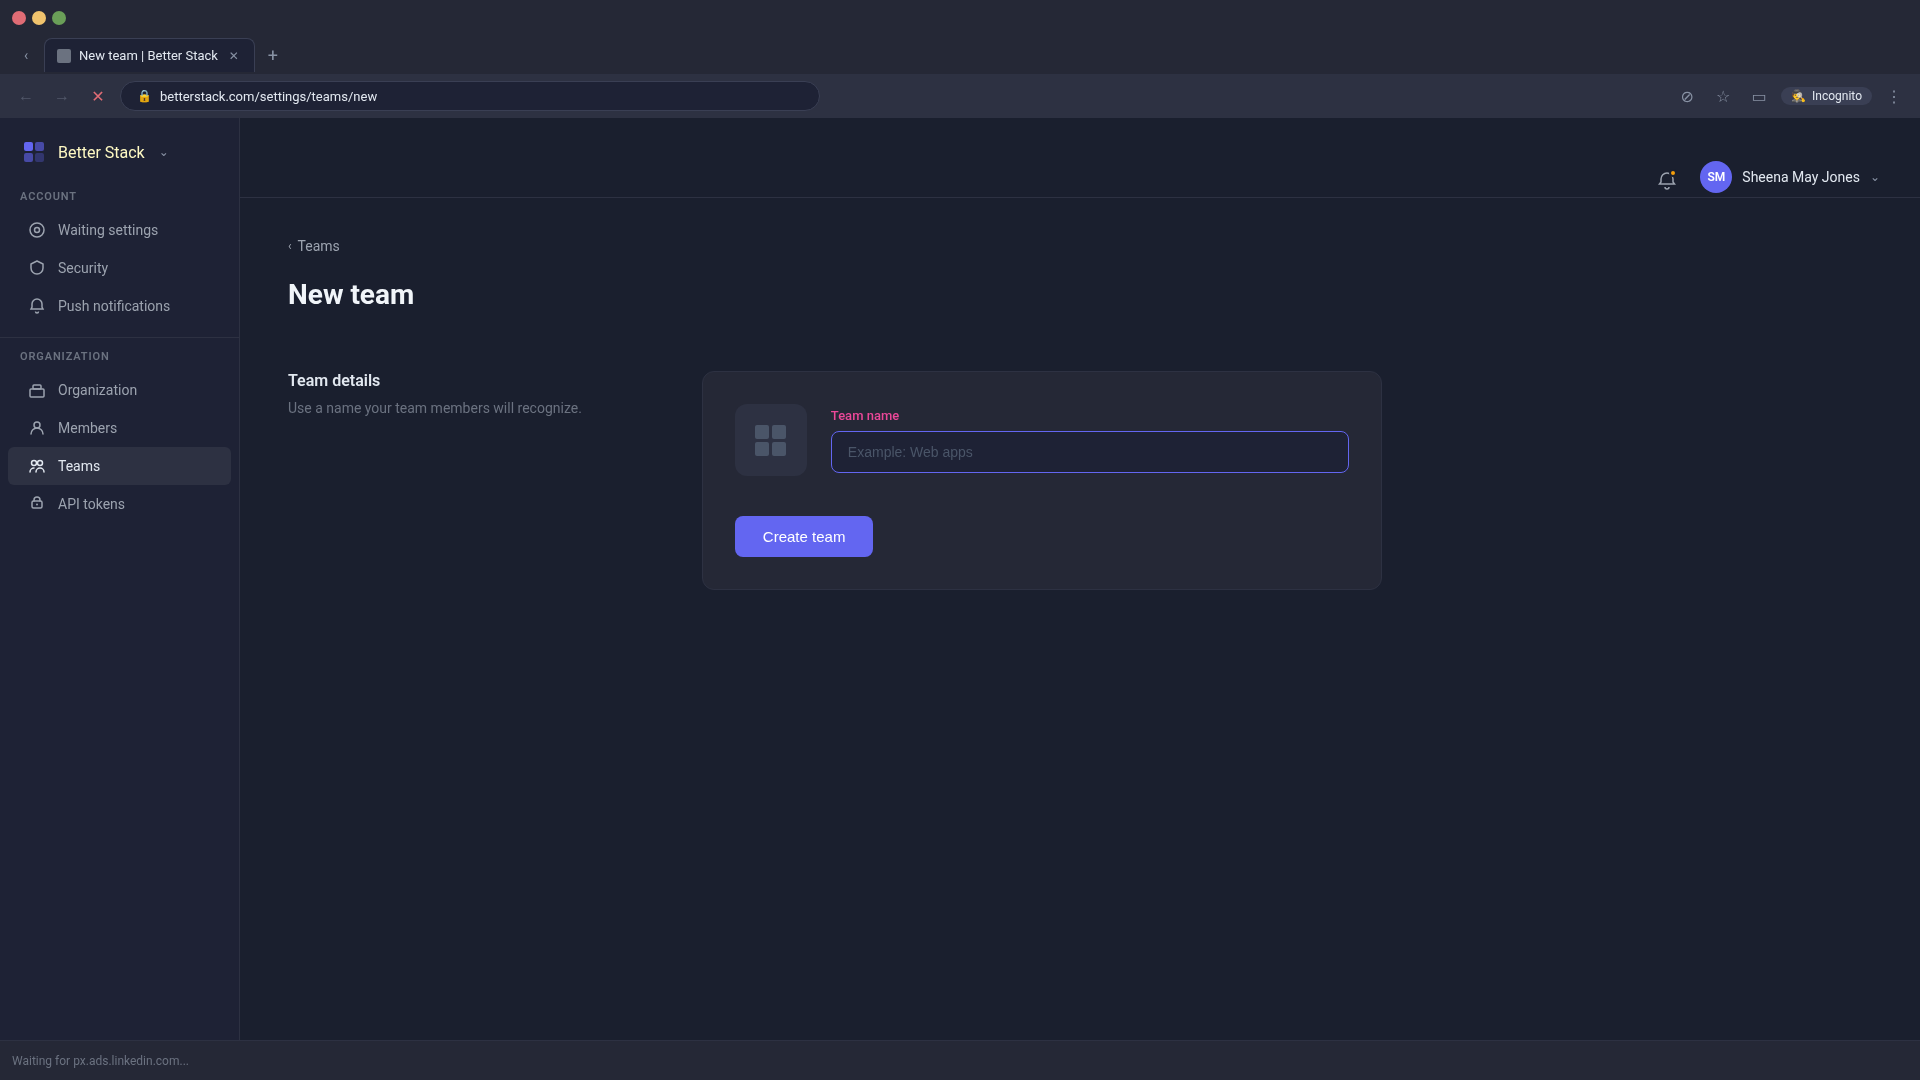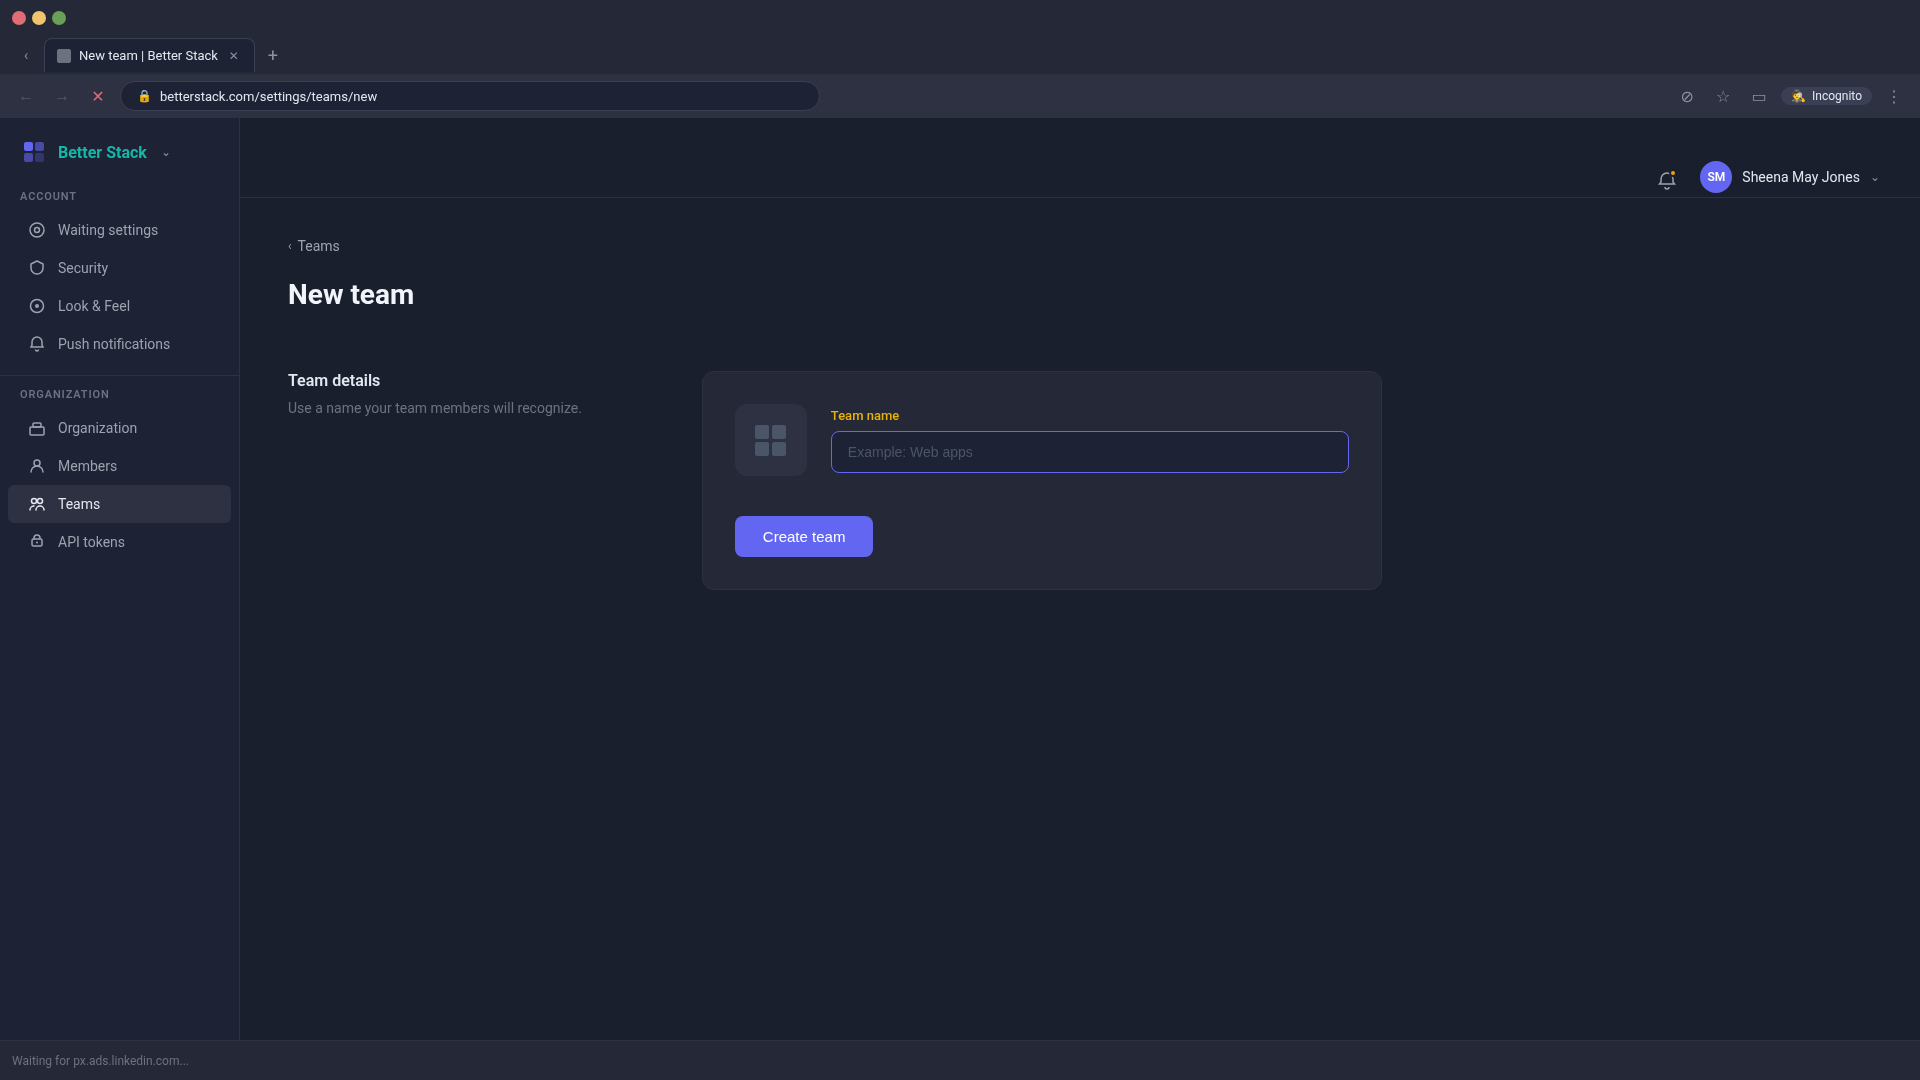--- a/index.html
+++ b/index.html
@@ -185,22 +185,22 @@
       gap: 10px;
       padding: 0 20px 24px;
       cursor: pointer;
     }
     .logo-icon {
       width: 28px; height: 28px;
       display: flex; align-items: center; justify-content: center;
     }
     .logo-text {
       font-size: 16px;
-      font-weight: 700;
-      color: #14b8a6;
+      font-weight: 400;
+      color: #fef9c3;
     }
     .logo-chevron {
       color: #8892a4;
       font-size: 12px;
       margin-left: 4px;
     }
 
     .sidebar-section-label {
       font-size: 11px;
       font-weight: 600;
@@ -378,21 +378,21 @@
       width: 14px; height: 14px;
       background: #4a5568;
       border-radius: 2px;
     }
 
     .team-name-field {
       flex: 1;
     }
     .field-label {
       font-size: 13px;
-      color: #eab308;
+      color: #ec4899;
       margin-bottom: 8px;
       font-weight: 500;
     }
     .field-input {
       width: 100%;
       background: #1e2235;
       border: 1.5px solid #6366f1;
       border-radius: 8px;
       padding: 12px 16px;
       font-size: 14px;
@@ -501,29 +501,20 @@
 
     <div class="sidebar-item">
       <span class="sidebar-item-icon">
         <svg width="16" height="16" viewBox="0 0 16 16" fill="none">
           <path d="M8 1L2 4v4c0 3.31 2.69 6 6 6s6-2.69 6-6V4L8 1z" stroke="#9ca3af" stroke-width="1.5" stroke-linejoin="round"></path>
         </svg>
       </span>
       <span>Security</span>
     </div>
 
-    <div class="sidebar-item">
-      <span class="sidebar-item-icon">
-        <svg width="16" height="16" viewBox="0 0 16 16" fill="none">
-          <circle cx="8" cy="8" r="6.5" stroke="#9ca3af" stroke-width="1.5"></circle>
-          <circle cx="8" cy="8" r="2" fill="#9ca3af"></circle>
-        </svg>
-      </span>
-      <span>Look &amp; Feel</span>
-    </div>
 
     <div class="sidebar-item">
       <span class="sidebar-item-icon">
         <svg width="16" height="16" viewBox="0 0 16 16" fill="none">
           <path d="M8 1a5 5 0 00-5 5v3l-1 2h12l-1-2V6a5 5 0 00-5-5z" stroke="#9ca3af" stroke-width="1.5"></path>
           <path d="M6.5 13.5a1.5 1.5 0 003 0" stroke="#9ca3af" stroke-width="1.5"></path>
         </svg>
       </span>
       <span>Push notifications</span>
     </div>

